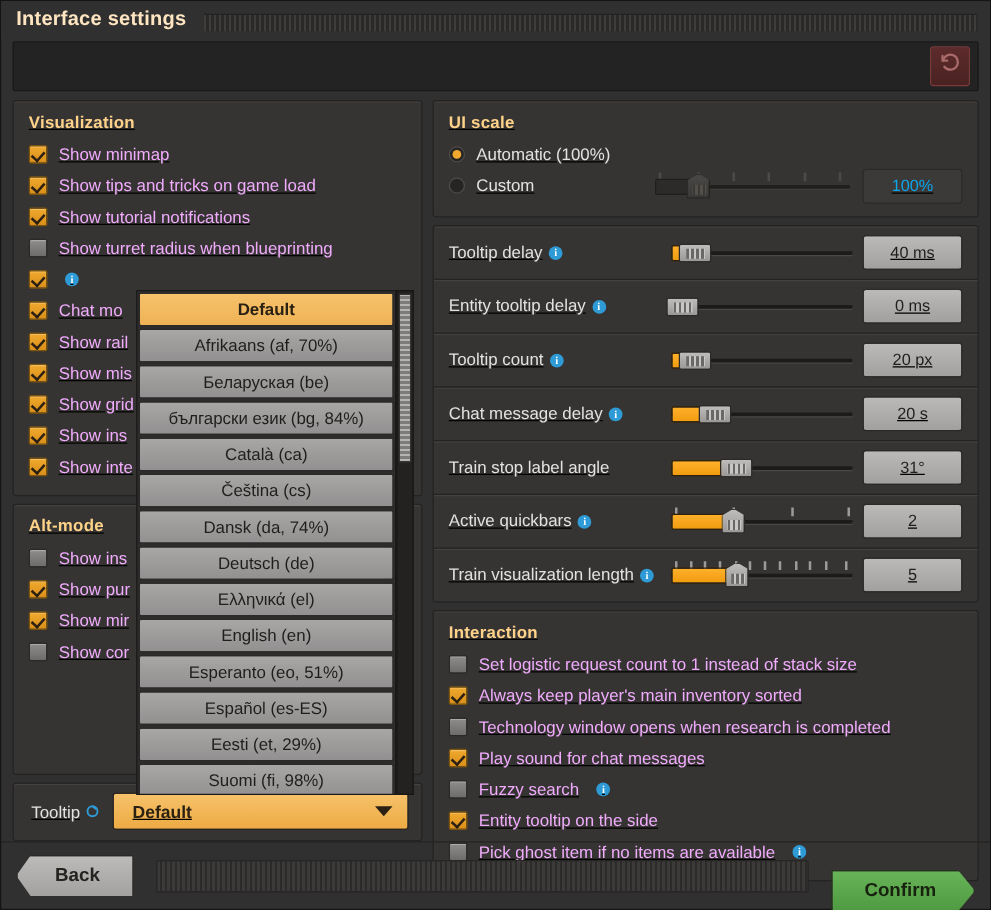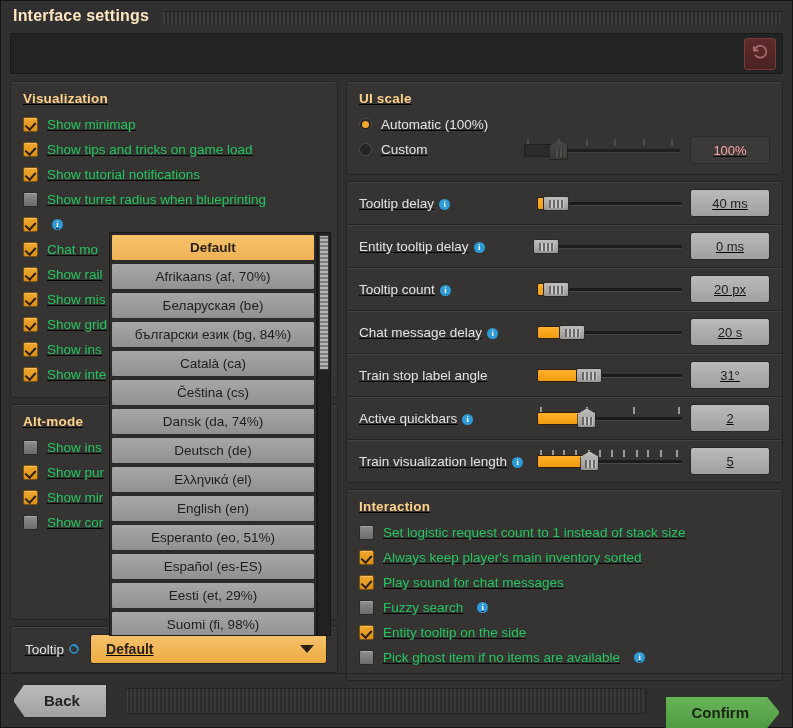--- a/index.html
+++ b/index.html
@@ -97,21 +97,21 @@
     border: 1px solid #2a2928;
     box-shadow: inset 0 1px 0 rgba(255,255,255,.25);
   }
   .cb.on { background: linear-gradient(#f0a92e, #d98f19); border-color: #7a5410; }
   .cb.on::after {
     content: ""; position: absolute;
     left: 3px; top: 2px; width: 5px; height: 8px;
     border: solid #2b2013; border-width: 0 2px 2px 0;
     transform: rotate(42deg);
   }
-  .cb-label { color: #22c55e; font-size: 13.5px; }
+  .cb-label { color: #f0abfc; font-size: 13.5px; }
   .info-i {
     display: inline-block;
     width: 11px; height: 11px; border-radius: 50%;
     background: #2e9bd6;
     color: #ffffff; font-size: 8.5px; font-weight: bold;
     line-height: 11px; text-align: center;
     margin-left: 5px; vertical-align: 1px;
     font-family: "Liberation Serif", serif;
   }
   
@@ -194,21 +194,21 @@
   .slider.disabled .tick { background: #4d4b49; }
   .value-box {
     width: 80px; flex: 0 0 80px; height: 28px;
     background: linear-gradient(#bcbab8, #a2a09e);
     border: 1px solid #2a2928; border-radius: 3px;
     color: #1f1e1d; font-size: 13px;
     display: flex; align-items: center; justify-content: center;
     cursor: pointer;
   }
   .value-box.disabled {
-    background: #3b3a39; border-color: #2b2a29; color: #fca5a5;
+    background: #3b3a39; border-color: #2b2a29; color: #0ea5e9;
   }
   .sep-panel { border-top: 1px solid #242322; box-shadow: inset 0 1px 0 #44413f; }
   
   .lang-row {
     display: flex; align-items: center; gap: 10px;
     padding: 7px 10px 8px 14px;
   }
   .lang-label { color: #e4e2e0; font-size: 13.5px; white-space: nowrap; }
   .reset-i {
     display: inline-block; width: 12px; height: 12px;
@@ -541,20 +541,24 @@
       <div class="panel panel-pad" style="flex:1 1 auto;">
         <div class="group-title">Interaction</div>
 
         <div class="cb-row">
           <span class="cb"></span>
           <span class="cb-label">Set logistic request count to 1 instead of stack size</span>
         </div>
         <div class="cb-row">
           <span class="cb on"></span>
           <span class="cb-label">Always keep player's main inventory sorted</span>
+        </div>
+        <div class="cb-row">
+          <span class="cb"></span>
+          <span class="cb-label">Technology window opens when research is completed</span>
         </div>
         <div class="cb-row">
           <span class="cb on"></span>
           <span class="cb-label">Play sound for chat messages</span>
         </div>
         <div class="cb-row">
           <span class="cb"></span>
           <span class="cb-label">Fuzzy search</span>
           <span class="info-i">i</span>
         </div>

